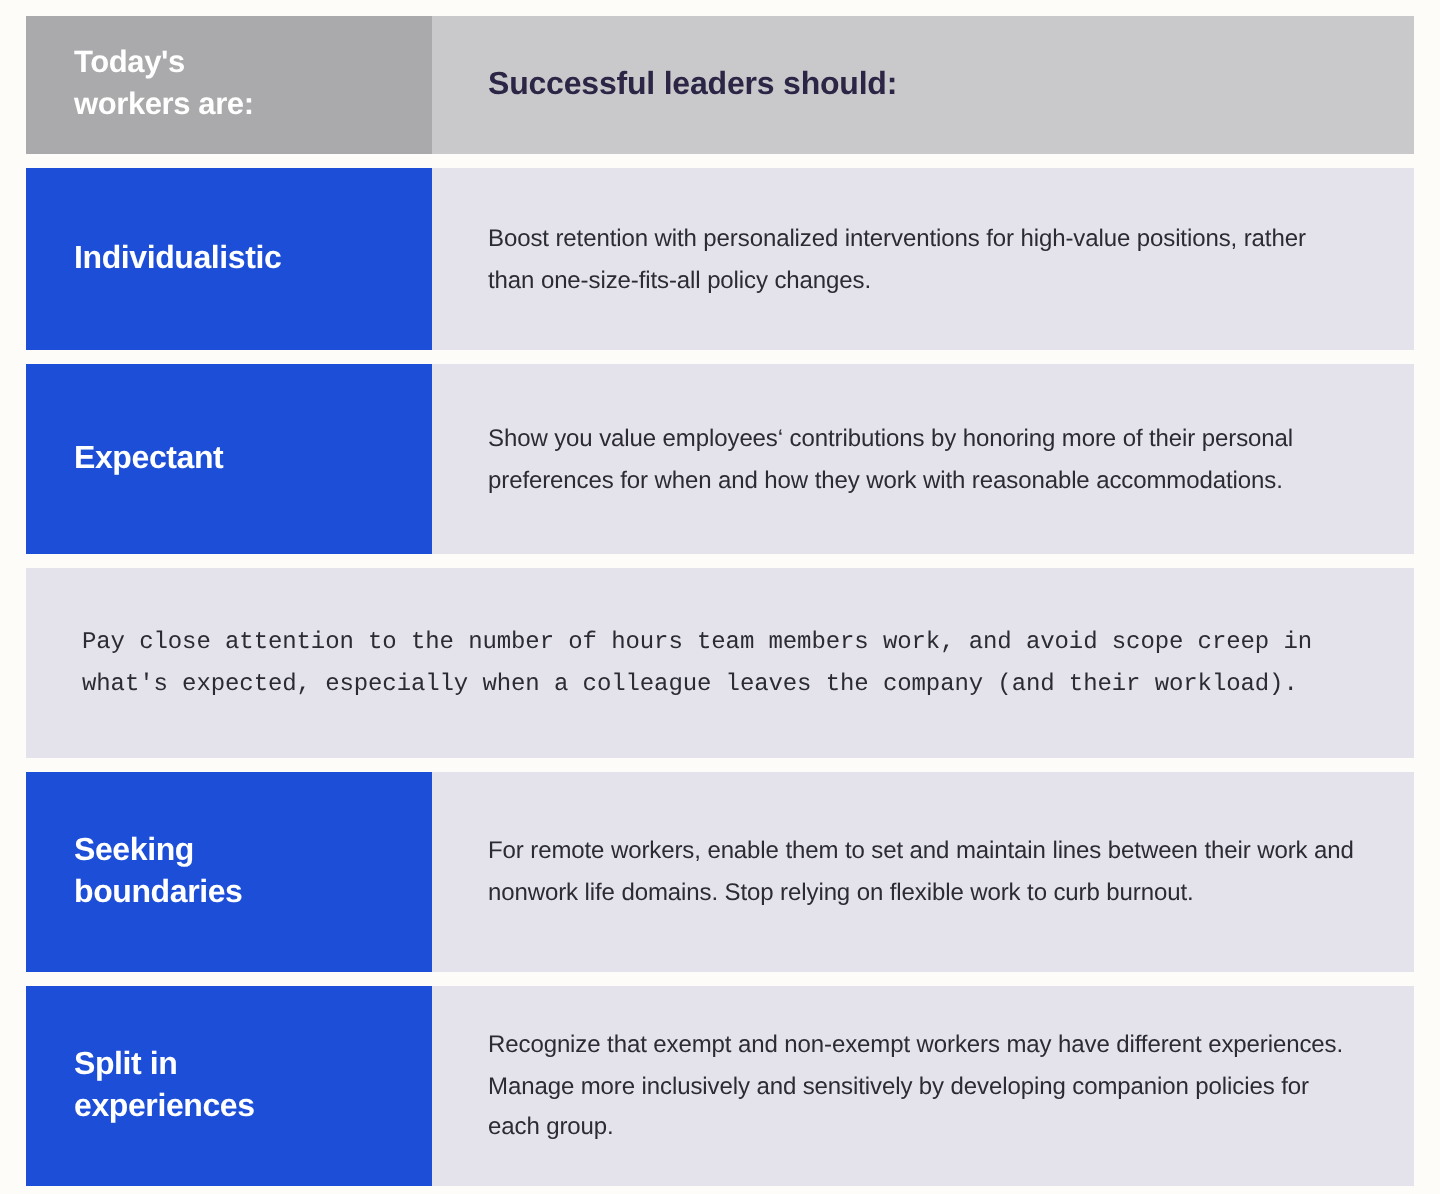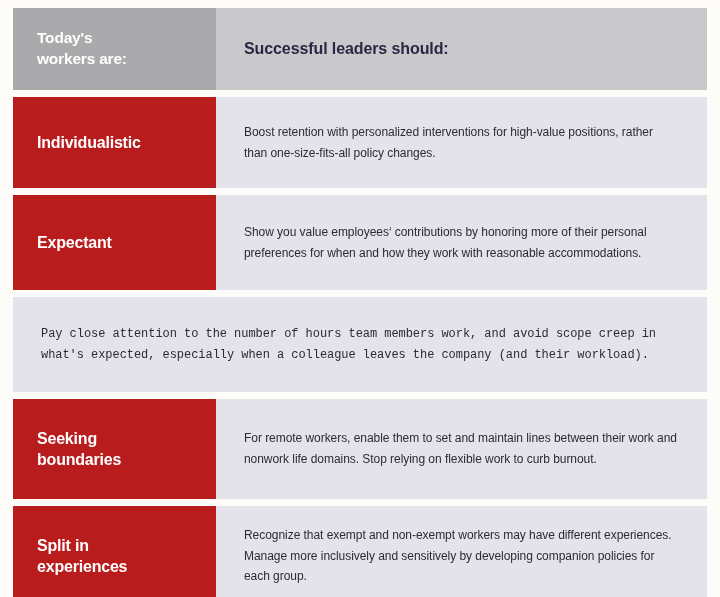--- a/index.html
+++ b/index.html
@@ -28,21 +28,21 @@
   }
 
   
   .header-row .cell-label {
     background: #aaaaac;
   }
   .header-row .cell-body {
     background: #c9c9cb;
   }
   .header-row {
-    height: 82px;
+    height: 69px;
   }
 
   .cell-label {
     width: 203px;
     flex: 0 0 203px;
     display: flex;
     align-items: center;
     box-sizing: border-box;
     padding: 0 14px 0 24px;
   }
@@ -68,21 +68,21 @@
     font-size: 16px;
     font-weight: bold;
     letter-spacing: -0.1px;
   }
 
   
   .data-row {
     margin-bottom: 7px;
   }
   .data-row .cell-label {
-    background: #b91c1c;
+    background: #1d4ed8;
     min-height: 91px;
   }
   .data-row .cell-body {
     background: #e4e3ec;
     min-height: 91px;
     padding-top: 6px;
     padding-bottom: 6px;
   }
 
   .row-label-text {

